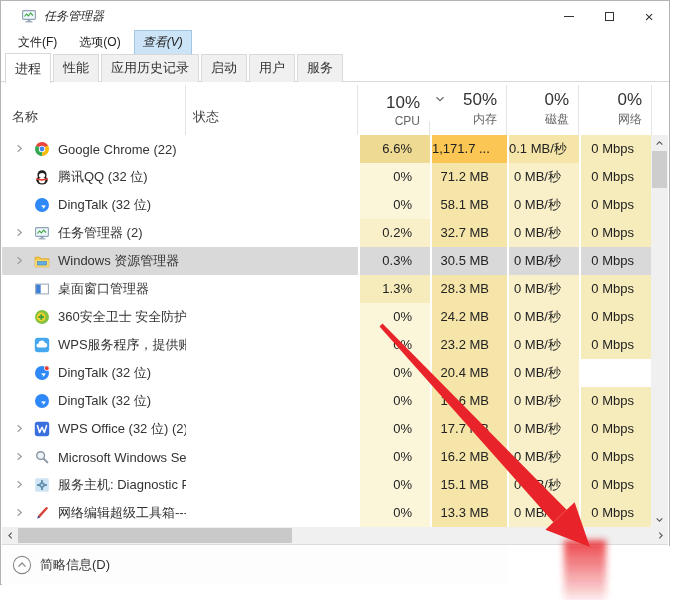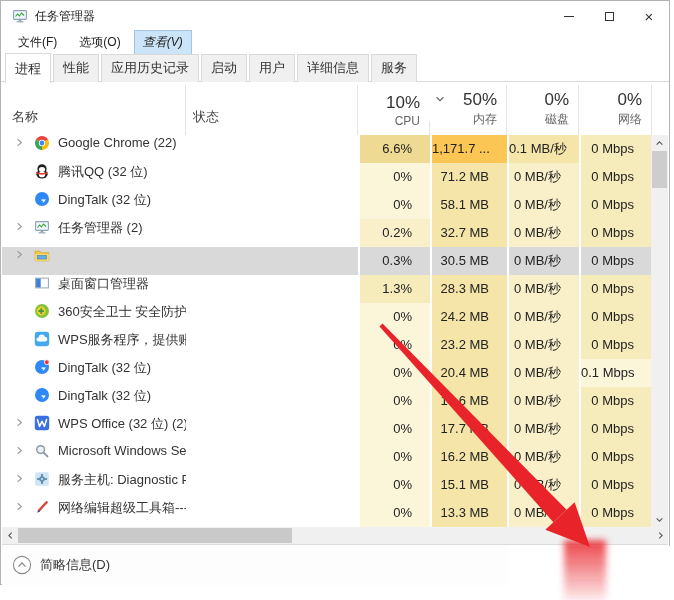--- a/index.html
+++ b/index.html
@@ -3,21 +3,21 @@
 <meta charset="utf-8">
 <style>
   * { box-sizing: border-box; margin: 0; padding: 0; }
   html,body { width:674px; height:600px; background:#fff; overflow:hidden;
     font-family:"Liberation Sans","DejaVu Sans",sans-serif; position:relative; }
 
   .window { position:absolute; left:0; top:0; width:670px; height:585px;
     background:#fff; border:1px solid #b3b3b3; }
 
   
-  .titlebar { height:30px; display:flex; align-items:center; padding-left:11px; }
+  .titlebar { height:30px; display:flex; align-items:center; padding-left:20px;font-style:italic; }
   .titlebar .appicon16 { width:16px; height:16px; margin-right:7px; }
   .title-text { font-size:12px; color:#222; }
   .win-controls { margin-left:auto; display:flex; }
   .win-btn { width:40px; height:30px; display:flex; align-items:center; justify-content:center; }
   .glyph-min { width:10px; border-top:1px solid #333; display:block; }
   .glyph-max { width:9px; height:9px; border:1px solid #333; display:block; }
   .glyph-close { font-size:15px; color:#333; line-height:1; }
 
   
   .menubar { height:22px; display:flex; align-items:center; padding-left:8px; gap:4px; }
@@ -42,21 +42,21 @@
   .hname { font-size:13px; color:#404040; }
   .hpct { font-size:17px; color:#333; line-height:20px; }
   .hlabel { font-size:12px; color:#666; margin-top:1px; }
   .sortchev { position:absolute; left:3px; top:7px; width:14px; height:14px; display:none; }
   .hcol.sorted .sortchev { display:block; }
 
   
   .tbody { position:absolute; top:134px; left:1px; width:650px; }
   .prow { height:28px; display:flex; }
   .cell { height:28px; }
-  .ncell { width:184px; display:flex; align-items:flex-start; padding-left:10px; overflow:hidden; white-space:nowrap; }
+  .ncell { width:184px; display:flex; align-items:center; padding-left:10px; overflow:hidden; white-space:nowrap; }
   .scell { width:172px; }
   .prow.selected .ncell, .prow.selected .scell { background:#d9d9d9; }
   .chev { width:19px; height:16px; flex:0 0 19px; }
   .chev svg { width:15px; height:15px; }
   .appicon { width:16px; height:16px; flex:0 0 16px; margin:0 8px 0 3px; }
   .appicon svg, .appicon16 svg { width:16px; height:16px; display:block; }
   .pname { font-size:13px; color:#333; }
   .vcell { border-left:2px solid #fff; font-size:13px; color:#222; text-align:right;
     padding-right:18px; line-height:28px; white-space:nowrap; overflow:hidden; }
   .vcell:nth-of-type(3) { width:72px; } 
@@ -122,21 +122,20 @@
     <span class="menu-item">选项(O)</span>
     <span class="menu-item highlighted">查看(V)</span>
   </div>
 
   <div class="tabstrip">
     <span class="tab active">进程</span>
     <span class="tab">性能</span>
     <span class="tab">应用历史记录</span>
     <span class="tab">启动</span>
     <span class="tab">用户</span>
-    <span class="tab">详细信息</span>
     <span class="tab">服务</span>
   </div>
 
   <div class="thead">
     <div class="hcol hcol-name">
       <span class="hname">名称</span>
     </div>
     <div class="hcol hcol-status">
       <span class="hname">状态</span>
     </div>
@@ -251,20 +250,21 @@
           <span class="chev"><svg viewBox="0 0 16 16">
               <polyline points="6,4.5 10,8 6,11.5" fill="none" stroke="#9b9b9b" stroke-width="1.2"></polyline>
             </svg></span>
           <span class="appicon">
             <svg viewBox="0 0 16 16">
               <path d="M1.2 4.2h4.6l1.3 1.6h7.7v8H1.2z" fill="#f6c944" stroke="#d8a31f" stroke-width="0.8"></path>
               <path d="M1.2 7h13.6v6.8H1.2z" fill="#fada74"></path>
               <rect x="3.6" y="8.6" width="8.8" height="3.4" fill="#64aee4" stroke="#3f87bd" stroke-width="0.7"></rect>
             </svg>
           </span>
+          <span class="pname">Windows 资源管理器</span>
         </div>
         <div class="cell scell"></div>
         <div class="cell vcell sel">0.3%</div>
         <div class="cell vcell sel">30.5 MB</div>
         <div class="cell vcell sel">0 MB/秒</div>
         <div class="cell vcell sel">0 Mbps</div>
       </div>
       <div class="prow">
         <div class="cell ncell">
           <span class="chev"></span>
@@ -327,21 +327,20 @@
               <path d="M3.8 6.7c2.3 1.3 4.8 1.9 7.9 1.6-.4 1.1-.9 2.1-1.7 3l-1.6.2.9-1.5-2.1-.4 1-1.2c-1.7-.2-3.2-.8-4.4-1.7z" fill="#fff"></path>
               <circle cx="12.8" cy="3.2" r="2.4" fill="#e8382f" stroke="#fff" stroke-width="0.8"></circle>
             </svg>
           </span>
           <span class="pname">DingTalk (32 位)</span>
         </div>
         <div class="cell scell"></div>
         <div class="cell vcell h0">0%</div>
         <div class="cell vcell h3">20.4 MB</div>
         <div class="cell vcell h1">0 MB/秒</div>
-        <div class="cell vcell h0">0.1 Mbps</div>
       </div>
       <div class="prow">
         <div class="cell ncell">
           <span class="chev"></span>
           <span class="appicon">
             <svg viewBox="0 0 16 16">
               <circle cx="8" cy="8" r="7" fill="#2f88f7"></circle>
               <path d="M3.8 6.7c2.3 1.3 4.8 1.9 7.9 1.6-.4 1.1-.9 2.1-1.7 3l-1.6.2.9-1.5-2.1-.4 1-1.2c-1.7-.2-3.2-.8-4.4-1.7z" fill="#fff"></path>
             </svg>
           </span>

